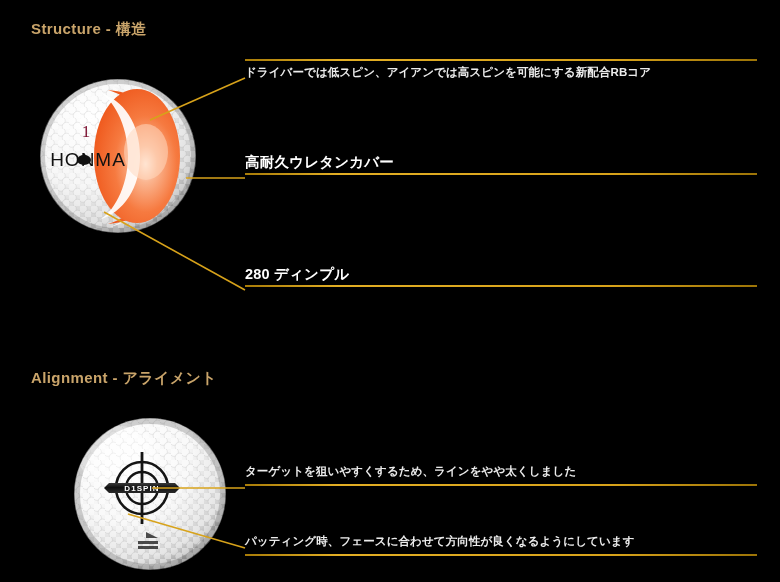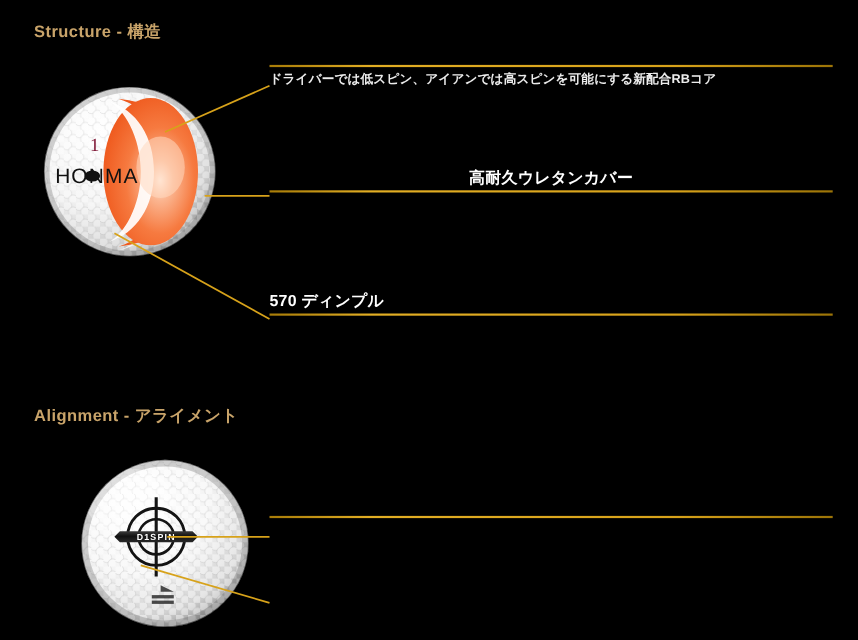--- a/index.html
+++ b/index.html
@@ -181,29 +181,34 @@
 
       <path d="M128,514 L245,548"></path>
     </g>
   </svg>
 
   <div class="block" style="left:245px;top:56px;width:512px;">
     <div class="rule pad-top"></div>
     <div class="desc" style="margin-top:4px;">ドライバーでは低スピン、アイアンでは高スピンを可能にする新配合RBコア</div>
   </div>
 
-  <div class="block" style="left:245px;top:154px;width:512px;text-align:center;">
+  <div class="block" style="left:245px;top:154px;width:512px;">
     <div class="head">高耐久ウレタンカバー</div>
     <div class="rule pad-top"></div>
   </div>
 
   <div class="block" style="left:245px;top:266px;width:512px;">
-    <div class="head">570 ディンプル</div>
+    <div class="head">280 ディンプル</div>
     <div class="rule pad-top"></div>
   </div>
 
 
   <div class="block" style="left:245px;top:464px;width:512px;">
+    <div class="desc">ターゲットを狙いやすくするため、ラインをやや太くしました</div>
     <div class="rule" style="margin-top:5px;"></div>
   </div>
 
+  <div class="block" style="left:245px;top:534px;width:512px;">
+    <div class="desc">パッティング時、フェースに合わせて方向性が良くなるようにしています</div>
+    <div class="rule" style="margin-top:5px;"></div>
+  </div>
 
 </div>
 
 </body></html>

